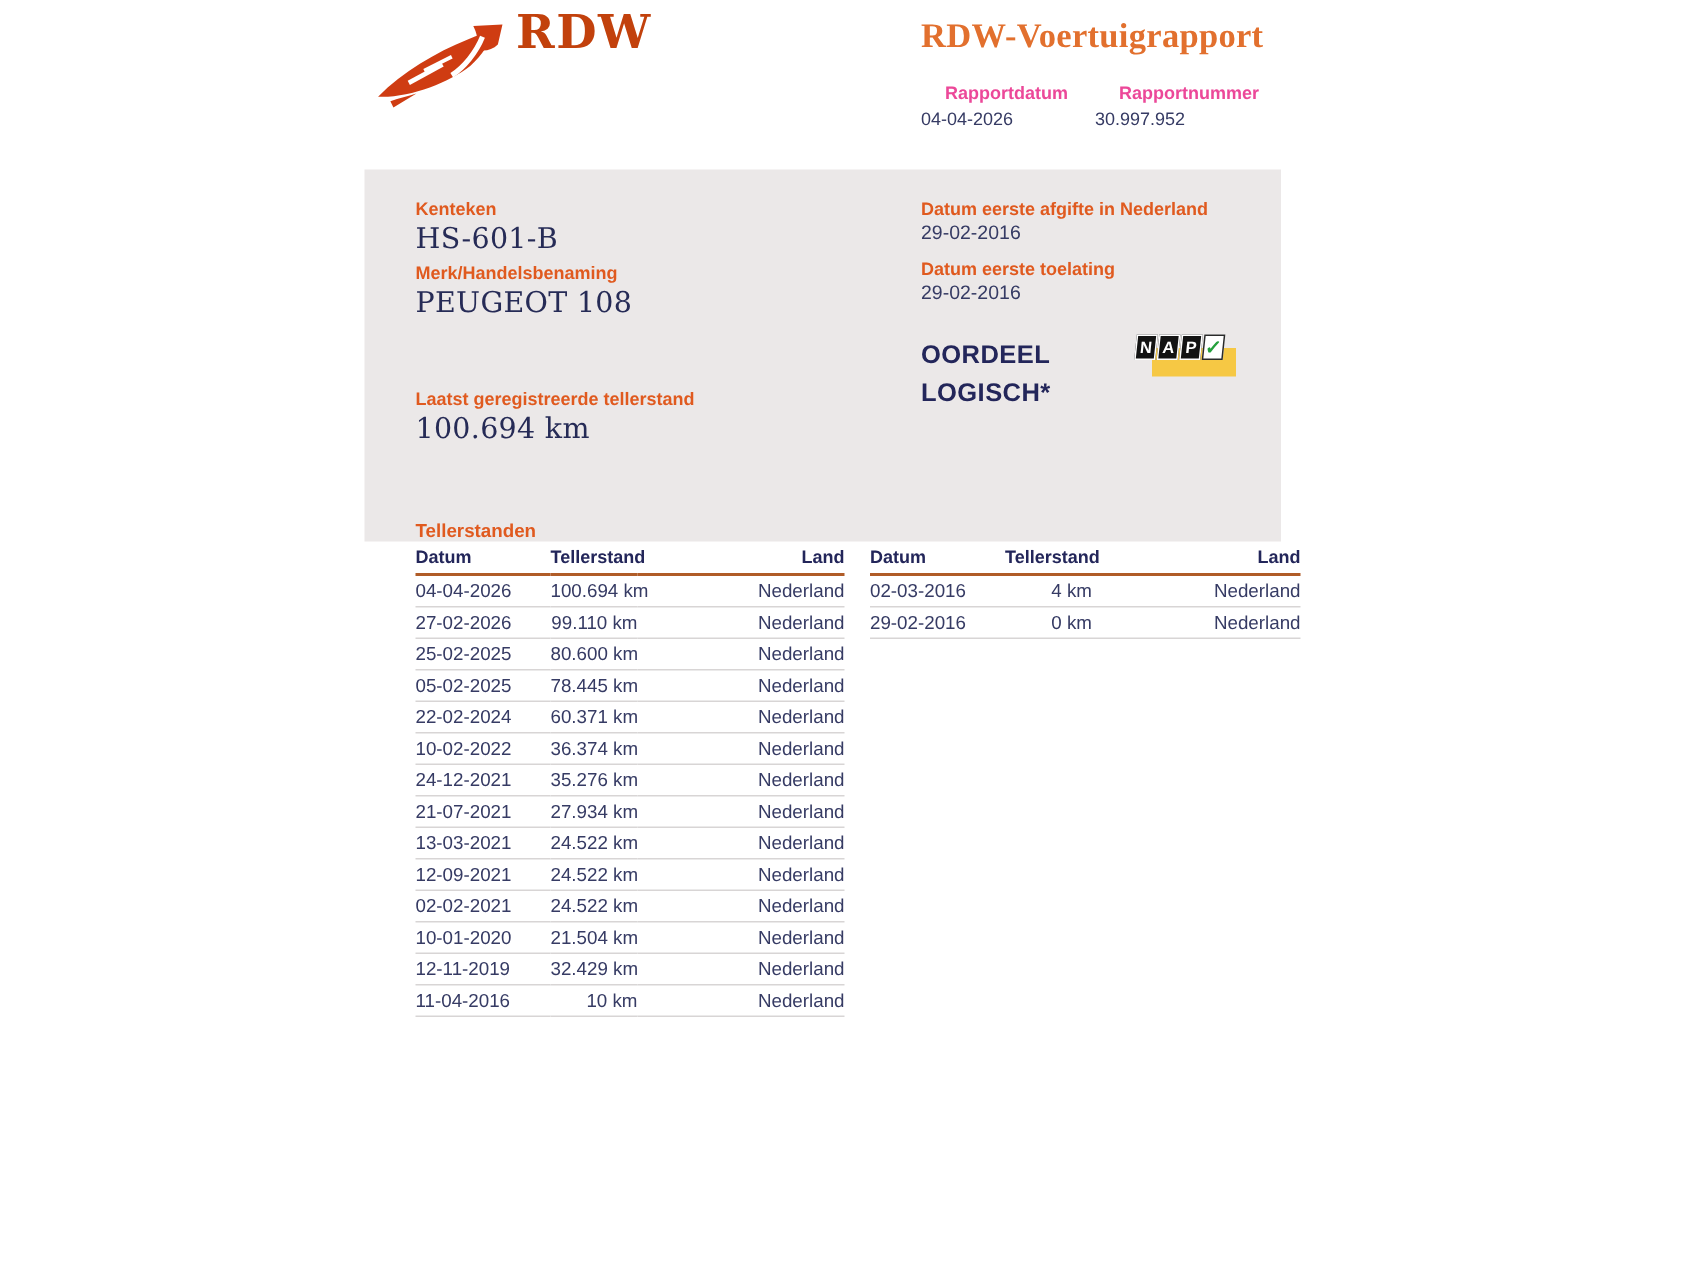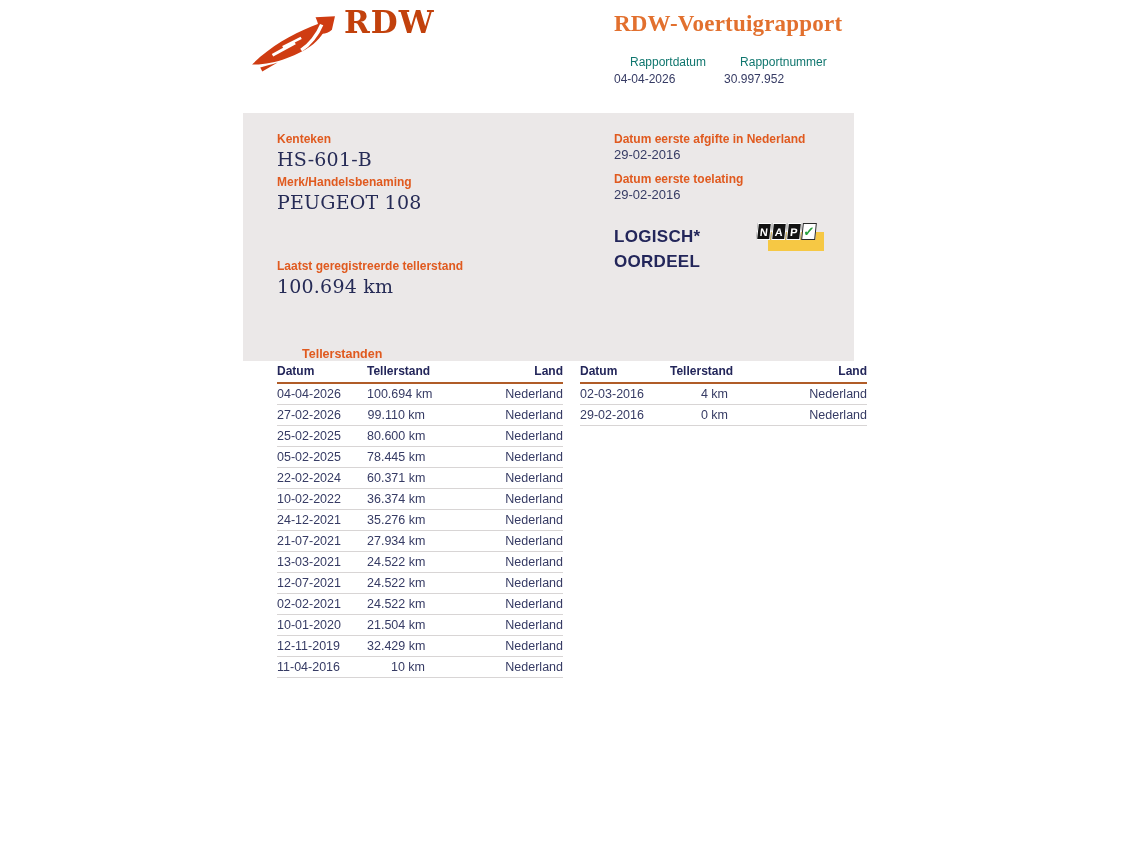--- a/index.html
+++ b/index.html
@@ -7,21 +7,21 @@
               font-family:"Liberation Sans", sans-serif; }
   .page { position:relative; width:1122px; height:842px; background:#fff; }
 
   
   .logo-icon { position:absolute; left:250px; top:16px; width:86px; height:58px; }
   .wordmark  { position:absolute; left:344px; top:4px; font-family:"DejaVu Serif", serif;
                font-size:31px; font-weight:600; letter-spacing:1px; color:#c2410c; }
   .report-title { position:absolute; left:614px; top:11px; font-family:"Liberation Serif", serif;
                   font-weight:700; font-size:23px; color:#e2702e; letter-spacing:0.2px; }
   .report-meta { position:absolute; left:614px; top:55px; display:flex; gap:18px; }
-  .meta-label { font-size:12px; font-weight:400; color:#0f766e;padding-left:16px; }
+  .meta-label { font-size:12px; font-weight:700; color:#ec4899;padding-left:16px; }
   .meta-value { font-size:12px; color:#363b64; margin-top:3px; }
 
   
   .panel { position:absolute; left:243px; top:113px; width:611px; height:248px; background:#ebe8e8; }
   .panel-col-left  { position:absolute; left:34px;  top:19px; width:300px; }
   .panel-col-right { position:absolute; left:371px; top:19px; width:235px; }
   .f-label { font-size:12px; font-weight:700; color:#e05a1f; line-height:14px; }
   .f-value-big { font-family:"DejaVu Serif", serif; font-size:19px; color:#262b56;
                  line-height:26px; margin-bottom:3px; letter-spacing:0.2px; }
   .f-value-sm { font-size:13px; color:#363b64; line-height:17px; margin-bottom:9px; }
@@ -31,21 +31,21 @@
 
   
   .nap { position:absolute; left:514px; top:110px; width:68px; height:30px; }
   .nap-yellow { position:absolute; left:11px; top:9px; width:56px; height:19px; background:#f6c844; }
   .nap-tiles { position:absolute; left:0; top:0; display:flex; gap:1px; transform:skewX(-6deg); }
   .nap-tile { width:14px; height:17px; background:#131313; color:#fff; font-weight:800; font-size:11px;
               display:flex; align-items:center; justify-content:center; border:1px solid #fff; }
   .nap-tile.check { background:#fff; color:#24a03c; border:1px solid #2a2a2a; font-size:13px; }
 
   
-  .section-title { position:absolute; left:277px; top:347px; font-size:12.5px; font-weight:700; color:#e05a1f;margin-left:25px; }
+  .section-title { position:absolute; left:277px; top:347px; font-size:12.5px; font-weight:700; color:#e05a1f; }
   table { border-collapse:collapse; table-layout:fixed; }
   .tbl { position:absolute; top:364px; }
   .tbl-left  { left:277px; width:286px; }
   .tbl-right { left:580px; width:287px; }
   th { font-size:12px; font-weight:700; color:#23265a; text-align:left; padding:0 0 4px 0;
        border-bottom:2px solid #b05c28; white-space:nowrap; }
   th.col-land { text-align:right; }
   td { font-size:12.5px; color:#363b64; padding:3px 0 3px 0; border-bottom:1px solid #d8d5d5;
        white-space:nowrap; height:19px; }
   .col-datum { width:90px; }
@@ -95,22 +95,22 @@
       <div class="f-label gap-lg">Laatst geregistreerde tellerstand</div>
       <div class="f-value-big">100.694 km</div>
     </div>
 
     <div class="panel-col-right">
       <div class="f-label">Datum eerste afgifte in Nederland</div>
       <div class="f-value-sm">29-02-2016</div>
       <div class="f-label">Datum eerste toelating</div>
       <div class="f-value-sm">29-02-2016</div>
       <div class="verdict">
+        <div>OORDEEL</div>
         <div>LOGISCH*</div>
-        <div>OORDEEL</div>
       </div>
     </div>
 
     <div class="nap">
       <div class="nap-yellow"></div>
       <div class="nap-tiles">
         <div class="nap-tile">N</div>
         <div class="nap-tile">A</div>
         <div class="nap-tile">P</div>
         <div class="nap-tile check">✓</div>
@@ -173,21 +173,21 @@
           <td class="cell-datum">21-07-2021</td>
           <td class="cell-tellerstand">27.934 km</td>
           <td class="cell-land">Nederland</td>
         </tr>
         <tr>
           <td class="cell-datum">13-03-2021</td>
           <td class="cell-tellerstand">24.522 km</td>
           <td class="cell-land">Nederland</td>
         </tr>
         <tr>
-          <td class="cell-datum">12-07-2021</td>
+          <td class="cell-datum">12-09-2021</td>
           <td class="cell-tellerstand">24.522 km</td>
           <td class="cell-land">Nederland</td>
         </tr>
         <tr>
           <td class="cell-datum">02-02-2021</td>
           <td class="cell-tellerstand">24.522 km</td>
           <td class="cell-land">Nederland</td>
         </tr>
         <tr>
           <td class="cell-datum">10-01-2020</td>

